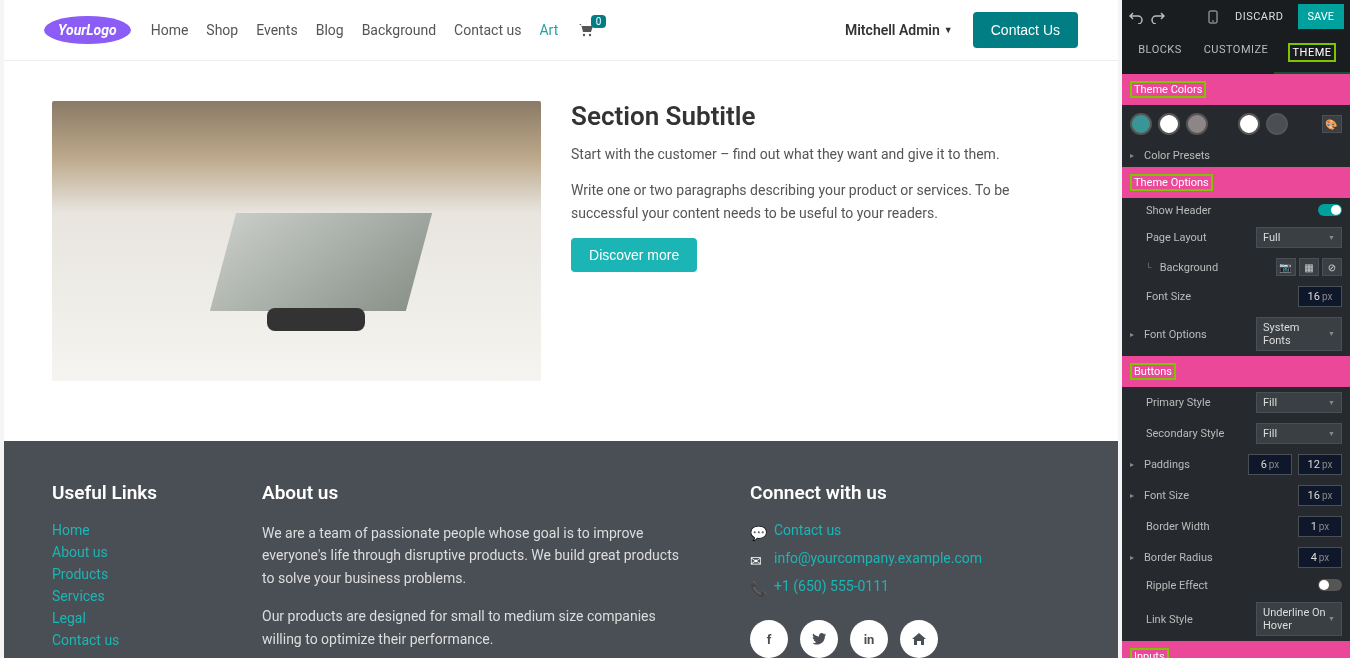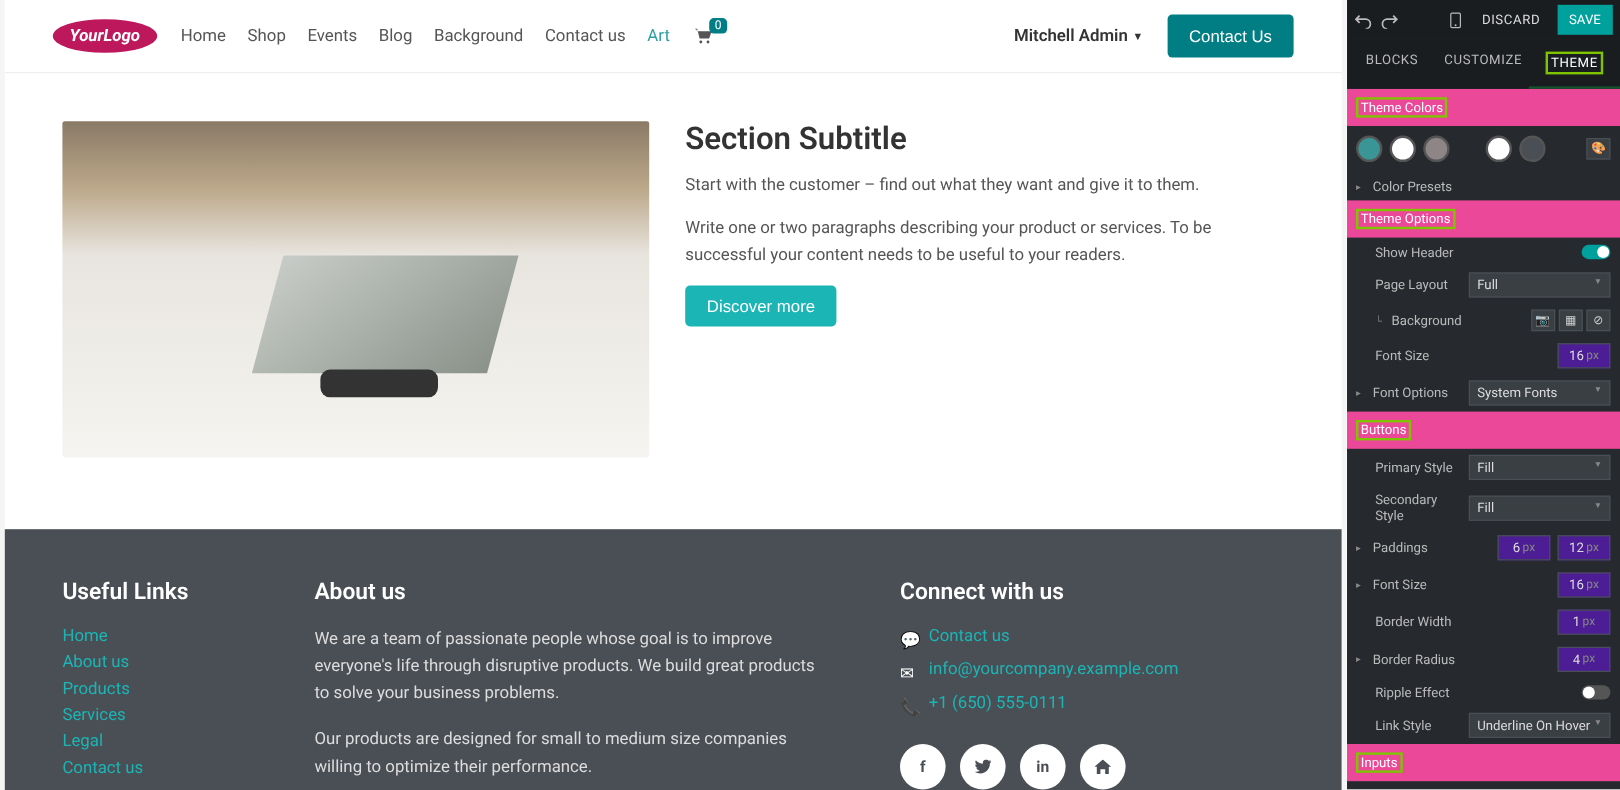--- a/index.html
+++ b/index.html
@@ -1,21 +1,21 @@
 <!DOCTYPE html>
 <html><head>
 <meta charset="utf-8">
 <style>
 * { box-sizing: border-box; margin: 0; padding: 0; }
 body { font-family: -apple-system, BlinkMacSystemFont, "Segoe UI", Roboto, sans-serif; font-size: 13px; background: #fff; overflow: hidden; }
 .app { display: flex; width: 1350px; height: 658px; }
 .main { flex: 1; height: 100%; overflow-y: auto; position: relative; background: #f5f5f5; }
 .content-wrap { background: #fff; margin: 0 4px; }
 .topbar { display: flex; align-items: center; padding: 12px 40px; gap: 20px; background: #fff; border-bottom: 1px solid #eee; }
-.logo { background: #be185d; color: #fff; padding: 6px 14px; border-radius: 50%; font-weight: bold; font-style: italic; font-size: 14px; text-align: right; }
+.logo { background: #8b5cf6; color: #fff; padding: 6px 14px; border-radius: 50%; font-weight: bold; font-style: italic; font-size: 14px; text-align: right; }
 .logo .your { color: #fff; }
 .nav { display: flex; gap: 18px; align-items: center; }
 .nav a { color: #555; text-decoration: none; font-size: 14px; }
 .nav a.active { color: #2aa1a1; }
 .cart { position: relative; color: #555; }
 .cart .badge { position: absolute; top: -8px; right: -12px; background: #017e84; color: #fff; border-radius: 4px; padding: 1px 5px; font-size: 10px; }
 .topbar-spacer { margin-left: auto; }
 .user { color: #333; font-weight: 600; font-size: 14px; display: flex; align-items: center; gap: 4px; }
 .contact-btn { background: #017e84; color: #fff; padding: 10px 18px; border-radius: 4px; border: none; font-size: 14px; }
 .hero { display: flex; gap: 30px; padding: 40px 48px 60px; align-items: flex-start; }
@@ -54,23 +54,23 @@
 .hl-box { border: 2px solid #7fc400; display: inline-block; padding: 0 2px; }
 .color-row { display: flex; gap: 6px; padding: 8px; align-items: center; }
 .swatch { width: 22px; height: 22px; border-radius: 50%; border: 2px solid #555; cursor: pointer; }
 .opt-row { display: flex; align-items: center; padding: 5px 8px; gap: 6px; min-height: 24px; }
 .caret { font-size: 8px; color: #888; width: 8px; }
 .opt-label { flex: 1; color: #bbb; font-size: 11px; }
 .toggle { width: 24px; height: 12px; background: #00a09d; border-radius: 6px; position: relative; cursor: pointer; }
 .toggle::after { content: ""; position: absolute; right: 1px; top: 1px; width: 10px; height: 10px; background: #fff; border-radius: 50%; }
 .toggle.off { background: #555; }
 .toggle.off::after { left: 1px; right: auto; }
-.select { background: #3a3f44; border: 1px solid #4a4f55; color: #ddd; padding: 3px 6px; font-size: 11px; width: 118px; display: flex; justify-content: space-between; cursor: pointer; }
+.select { background: #3a3f44; border: 1px solid #4a4f55; color: #ddd; padding: 3px 6px; font-size: 11px; width: 86px; display: flex; justify-content: space-between; align-items: center; cursor: pointer; }
 .select .arr { font-size: 7px; color: #888; }
-.numbox { background: #4c1d95; border: 1px solid #4a4f55; color: #ddd; padding: 3px 4px; font-size: 11px; width: 44px; text-align: center; display: inline-flex; align-items: center; justify-content: center; gap: 2px; }
+.numbox { background: #0f172a; border: 1px solid #4a4f55; color: #ddd; padding: 3px 4px; font-size: 11px; width: 44px; text-align: center; display: inline-flex; align-items: center; justify-content: center; gap: 2px; }
 .numbox .unit { color: #888; font-size: 10px; }
 .btngrp { display: flex; gap: 3px; }
 .miniicon { width: 20px; height: 18px; background: #3a3f44; border: 1px solid #4a4f55; display: flex; align-items: center; justify-content: center; color: #ccc; font-size: 10px; cursor: pointer; }
 .indent { padding-left: 16px; }
 .sub { font-size: 8px; color: #888; margin-right: 2px; }
 svg { display: block; }
 </style>
 </head>
 <body>
 

